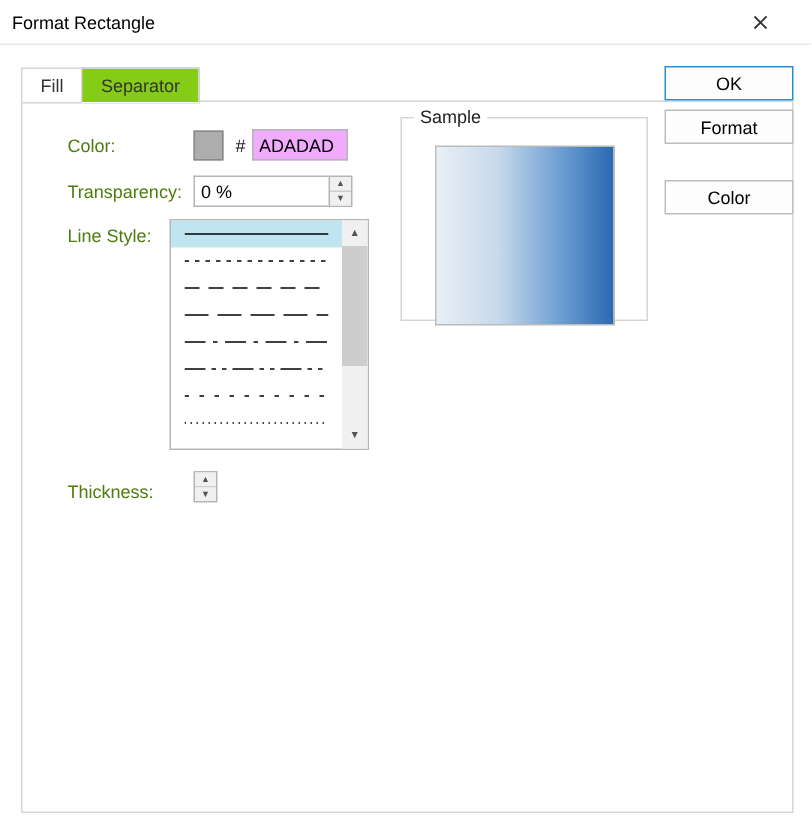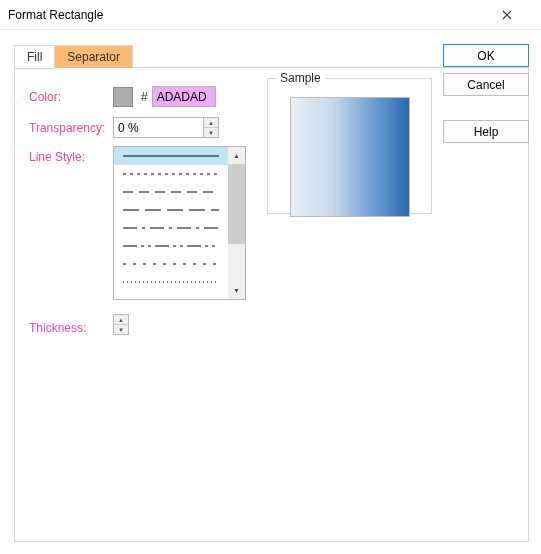--- a/index.html
+++ b/index.html
@@ -4,26 +4,26 @@
 <style>
 * { box-sizing: border-box; margin: 0; padding: 0; font-family: "Segoe UI", Tahoma, sans-serif; font-size: 12px; }
 body { background: #fff; width: 541px; height: 554px; overflow: hidden; }
 .titlebar { height: 30px; display: flex; align-items: center; justify-content: space-between; padding: 0 12px 0 8px; border-bottom: 1px solid #e8e8e8; }
 .titlebar .title { color: #000; }
 .titlebar .close { width: 45px; height: 30px; display: flex; align-items: center; justify-content: center; }
 .body-area { position: relative; padding: 14px 12px 12px 12px; height: 524px; }
 .tabs { position: absolute; top: 14px; left: 14px; display: flex; z-index: 2; }
 .tab { padding: 4px 12px; border: 1px solid #d6d6d6; background: #fff; position: relative; top: 1px; color: #333; }
 .tab.inactive { border-bottom: 1px solid #d6d6d6; background: #fff; }
-.tab.active { border-bottom: 1px solid #fff; background: #fdba74; }
+.tab.active { border-bottom: 1px solid #fff; background: #84cc16; }
 .tab:first-child { border-right: none; }
 .tab-panel { position: absolute; top: 37px; left: 14px; right: 12px; bottom: 12px; border: 1px solid #d6d6d6; background: #fff; }
 .left-col { position: absolute; left: 14px; top: 18px; width: 230px; }
 .row { display: flex; align-items: center; margin-bottom: 10px; }
-.label { width: 84px; color: #ec4899; }
+.label { width: 84px; color: #4d7c0f; margin-left: 16px; }
 .swatch { width: 20px; height: 20px; background: #adadad; border: 1px solid #888; margin-right: 8px; }
 .hash { margin-right: 4px; color: #222; }
 .hex-input { width: 64px; height: 21px; border: 1px solid #b5b5b5; padding: 0 4px; background: #f0abfc; }
 .spinner { display: flex; align-items: stretch; height: 21px; }
 .spinner input { width: 90px; border: 1px solid #b5b5b5; border-right: none; padding: 0 4px; background: #fff; }
 .spinner .spin-btns { width: 16px; display: flex; flex-direction: column; border: 1px solid #b5b5b5; }
 .spinner .spin-btns div { flex: 1; display: flex; align-items: center; justify-content: center; background: #f0f0f0; font-size: 6px; color: #555; }
 .spinner .spin-btns div:first-child { border-bottom: 1px solid #ccc; }
 .linestyle-box { margin-left: 84px; width: 133px; height: 154px; border: 1px solid #b5b5b5; display: flex; position: relative; }
 .linestyle-list { flex: 1; overflow: hidden; }
@@ -56,23 +56,23 @@
 
 <div class="body-area">
 
   <div class="tabs">
     <div class="tab inactive">Fill</div>
     <div class="tab active">Separator</div>
   </div>
 
   <div class="btn-col">
     <div class="btn primary">OK</div>
-    <div class="btn">Cancel</div>
+    <div class="btn">Format</div>
     <div style="height:12px"></div>
-    <div class="btn">Help</div>
+    <div class="btn">Color</div>
   </div>
 
   <div class="tab-panel">
 
     <div class="left-col">
 
       <div class="row">
         <span class="label">Color:</span>
         <div class="swatch"></div>
         <span class="hash">#</span>

